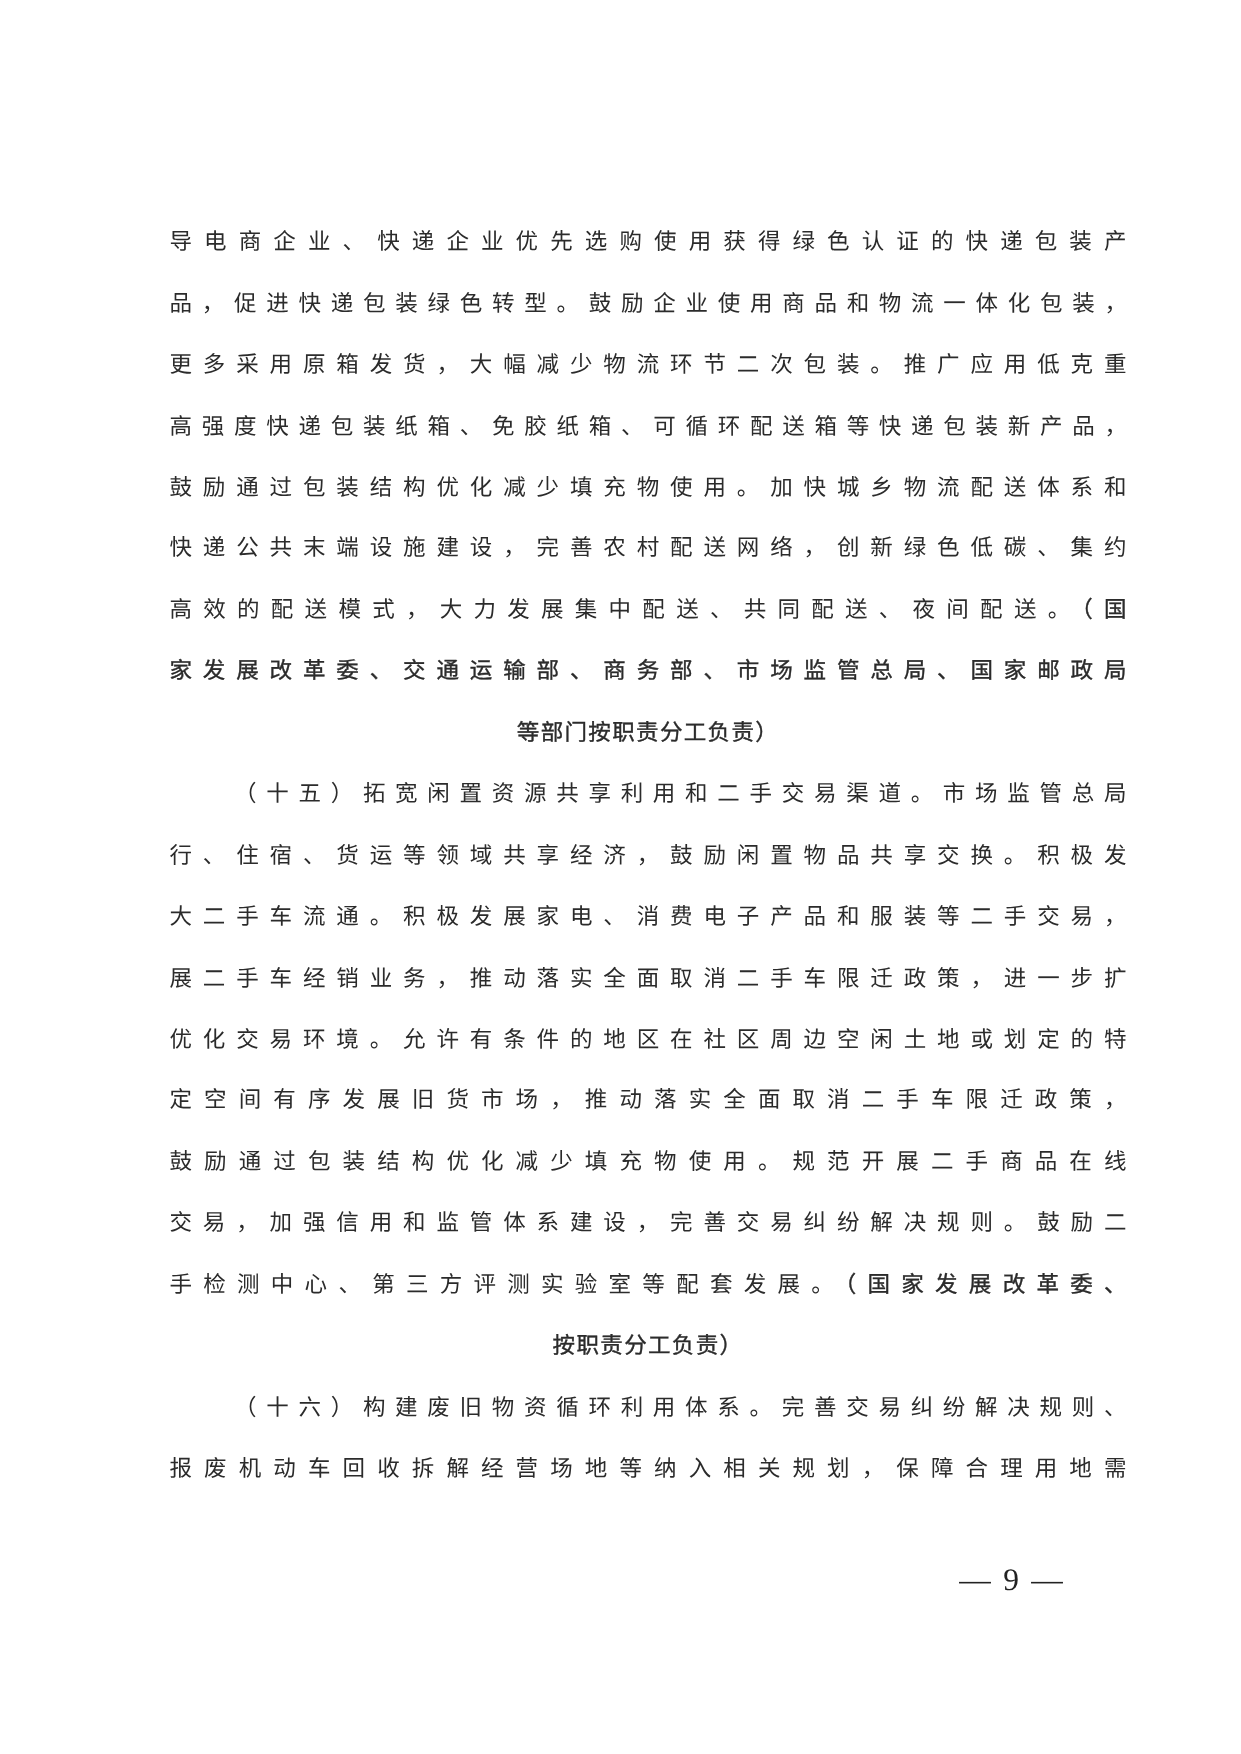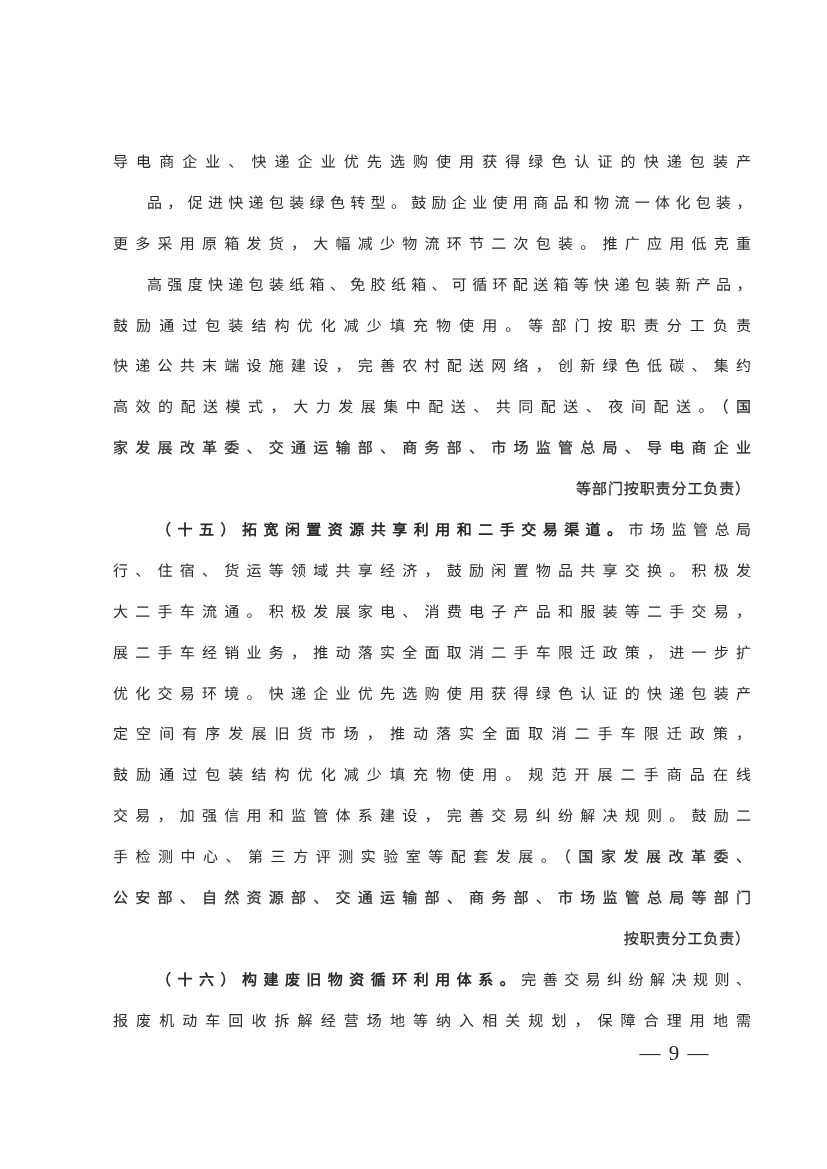--- a/index.html
+++ b/index.html
@@ -30,32 +30,31 @@
     line-height: 40.9px;
     font-size: 15px;
     white-space: normal;
     overflow: visible;
   }
   .line.just {
     text-align: justify;
     text-align-last: justify;
   }
   .line.left {
-    text-align: right;
+    text-align: center;
     letter-spacing: 0.9px;
   }
   .line.ind {
     text-indent: 43px;
   }
   .line.squeeze {
     letter-spacing: -0.4px;
-    margin-left: 34px;
   }
   .seg-heading {
-    font-weight: bold;
+    font-weight: normal;
   }
   .seg-annotation {
     -webkit-text-stroke: 0.25px currentColor;
   }
   .page-number {
     position: absolute;
     top: 1039px;
     right: 117px;
     font-size: 21px;
     line-height: 28px;
@@ -66,33 +65,32 @@
 </style>
 </head>
 <body>
 
 <div class="page">
   <div class="text-block" id="text-block">
       <div class="line just"><span class="seg-body">导电商企业、快递企业优先选购使用获得绿色认证的快递包装产</span></div>
       <div class="line just squeeze"><span class="seg-body">品，促进快递包装绿色转型。鼓励企业使用商品和物流一体化包装，</span></div>
       <div class="line just"><span class="seg-body">更多采用原箱发货，大幅减少物流环节二次包装。推广应用低克重</span></div>
       <div class="line just squeeze"><span class="seg-body">高强度快递包装纸箱、免胶纸箱、可循环配送箱等快递包装新产品，</span></div>
-      <div class="line just"><span class="seg-body">鼓励通过包装结构优化减少填充物使用。等部门按职责分工负责</span></div>
+      <div class="line just"><span class="seg-body">鼓励通过包装结构优化减少填充物使用。加快城乡物流配送体系和</span></div>
       <div class="line just"><span class="seg-body">快递公共末端设施建设，完善农村配送网络，创新绿色低碳、集约</span></div>
       <div class="line just"><span class="seg-body">高效的配送模式，大力发展集中配送、共同配送、夜间配送。</span><span class="seg-annotation">（国</span></div>
-      <div class="line just"><span class="seg-annotation">家发展改革委、交通运输部、商务部、市场监管总局、导电商企业</span></div>
+      <div class="line just"><span class="seg-annotation">家发展改革委、交通运输部、商务部、市场监管总局、国家邮政局</span></div>
       <div class="line left"><span class="seg-annotation">等部门按职责分工负责）</span></div>
       <div class="line just ind"><span class="seg-heading">（十五）拓宽闲置资源共享利用和二手交易渠道。</span><span class="seg-body">市场监管总局</span></div>
       <div class="line just"><span class="seg-body">行、住宿、货运等领域共享经济，鼓励闲置物品共享交换。积极发</span></div>
       <div class="line just"><span class="seg-body">大二手车流通。积极发展家电、消费电子产品和服装等二手交易，</span></div>
       <div class="line just"><span class="seg-body">展二手车经销业务，推动落实全面取消二手车限迁政策，进一步扩</span></div>
-      <div class="line just"><span class="seg-body">优化交易环境。快递企业优先选购使用获得绿色认证的快递包装产</span></div>
+      <div class="line just"><span class="seg-body">优化交易环境。允许有条件的地区在社区周边空闲土地或划定的特</span></div>
       <div class="line just"><span class="seg-body">定空间有序发展旧货市场，推动落实全面取消二手车限迁政策，</span></div>
       <div class="line just"><span class="seg-body">鼓励通过包装结构优化减少填充物使用。规范开展二手商品在线</span></div>
       <div class="line just"><span class="seg-body">交易，加强信用和监管体系建设，完善交易纠纷解决规则。鼓励二</span></div>
       <div class="line just"><span class="seg-body">手检测中心、第三方评测实验室等配套发展。</span><span class="seg-annotation">（国家发展改革委、</span></div>
-      <div class="line just"><span class="seg-annotation">公安部、自然资源部、交通运输部、商务部、市场监管总局等部门</span></div>
       <div class="line left"><span class="seg-annotation">按职责分工负责）</span></div>
       <div class="line just ind"><span class="seg-heading">（十六）构建废旧物资循环利用体系。</span><span class="seg-body">完善交易纠纷解决规则、</span></div>
       <div class="line just"><span class="seg-body">报废机动车回收拆解经营场地等纳入相关规划，保障合理用地需</span></div>
     </div>
   <div class="page-number">— 9 —</div>
 </div>
 
 </body></html>

